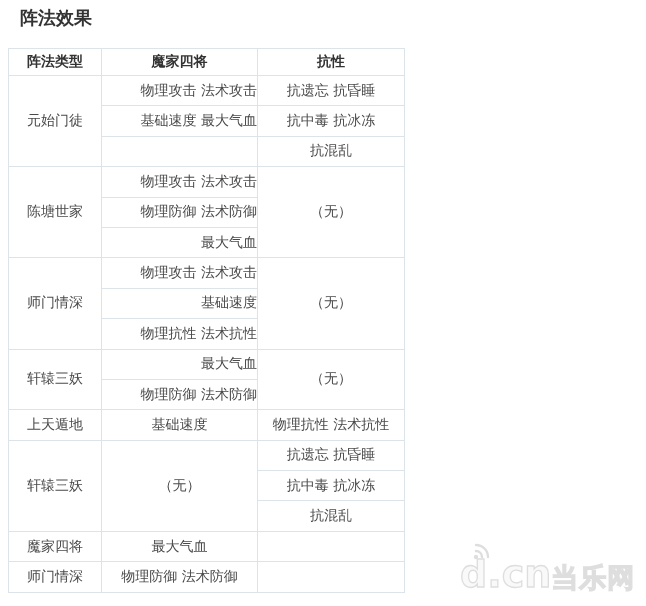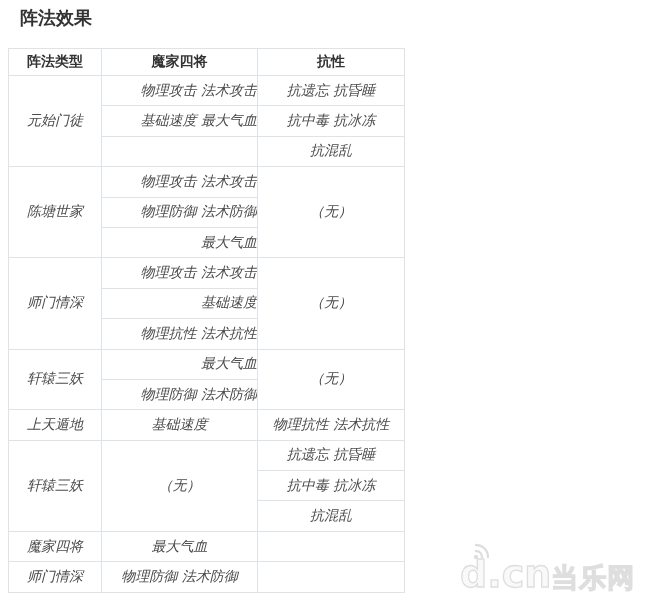--- a/index.html
+++ b/index.html
@@ -32,21 +32,20 @@
     overflow:hidden;
   }
   table.formation th{
     font-size:14px;font-weight:bold;color:#333333;
     height:26px;text-align:center;padding:0;
   }
   table.formation td{
     font-size:14px;color:#4a4a4a;
     height:29.4px;padding:0;vertical-align:middle;
     white-space:nowrap;
-    font-style:italic;
   }
   td.tl{text-align:center;padding-left:9px;}
   td.tr10{text-align:right;padding-right:10px;}
   td.tr4{text-align:center;padding-right:5px;}
   td.tc{text-align:center;}
   td.tcl{text-align:center;padding-right:24px;}
   .watermark{
     position:absolute;left:460px;top:540px;
     width:170px;height:56px;
     padding-top:12px;box-sizing:border-box;

